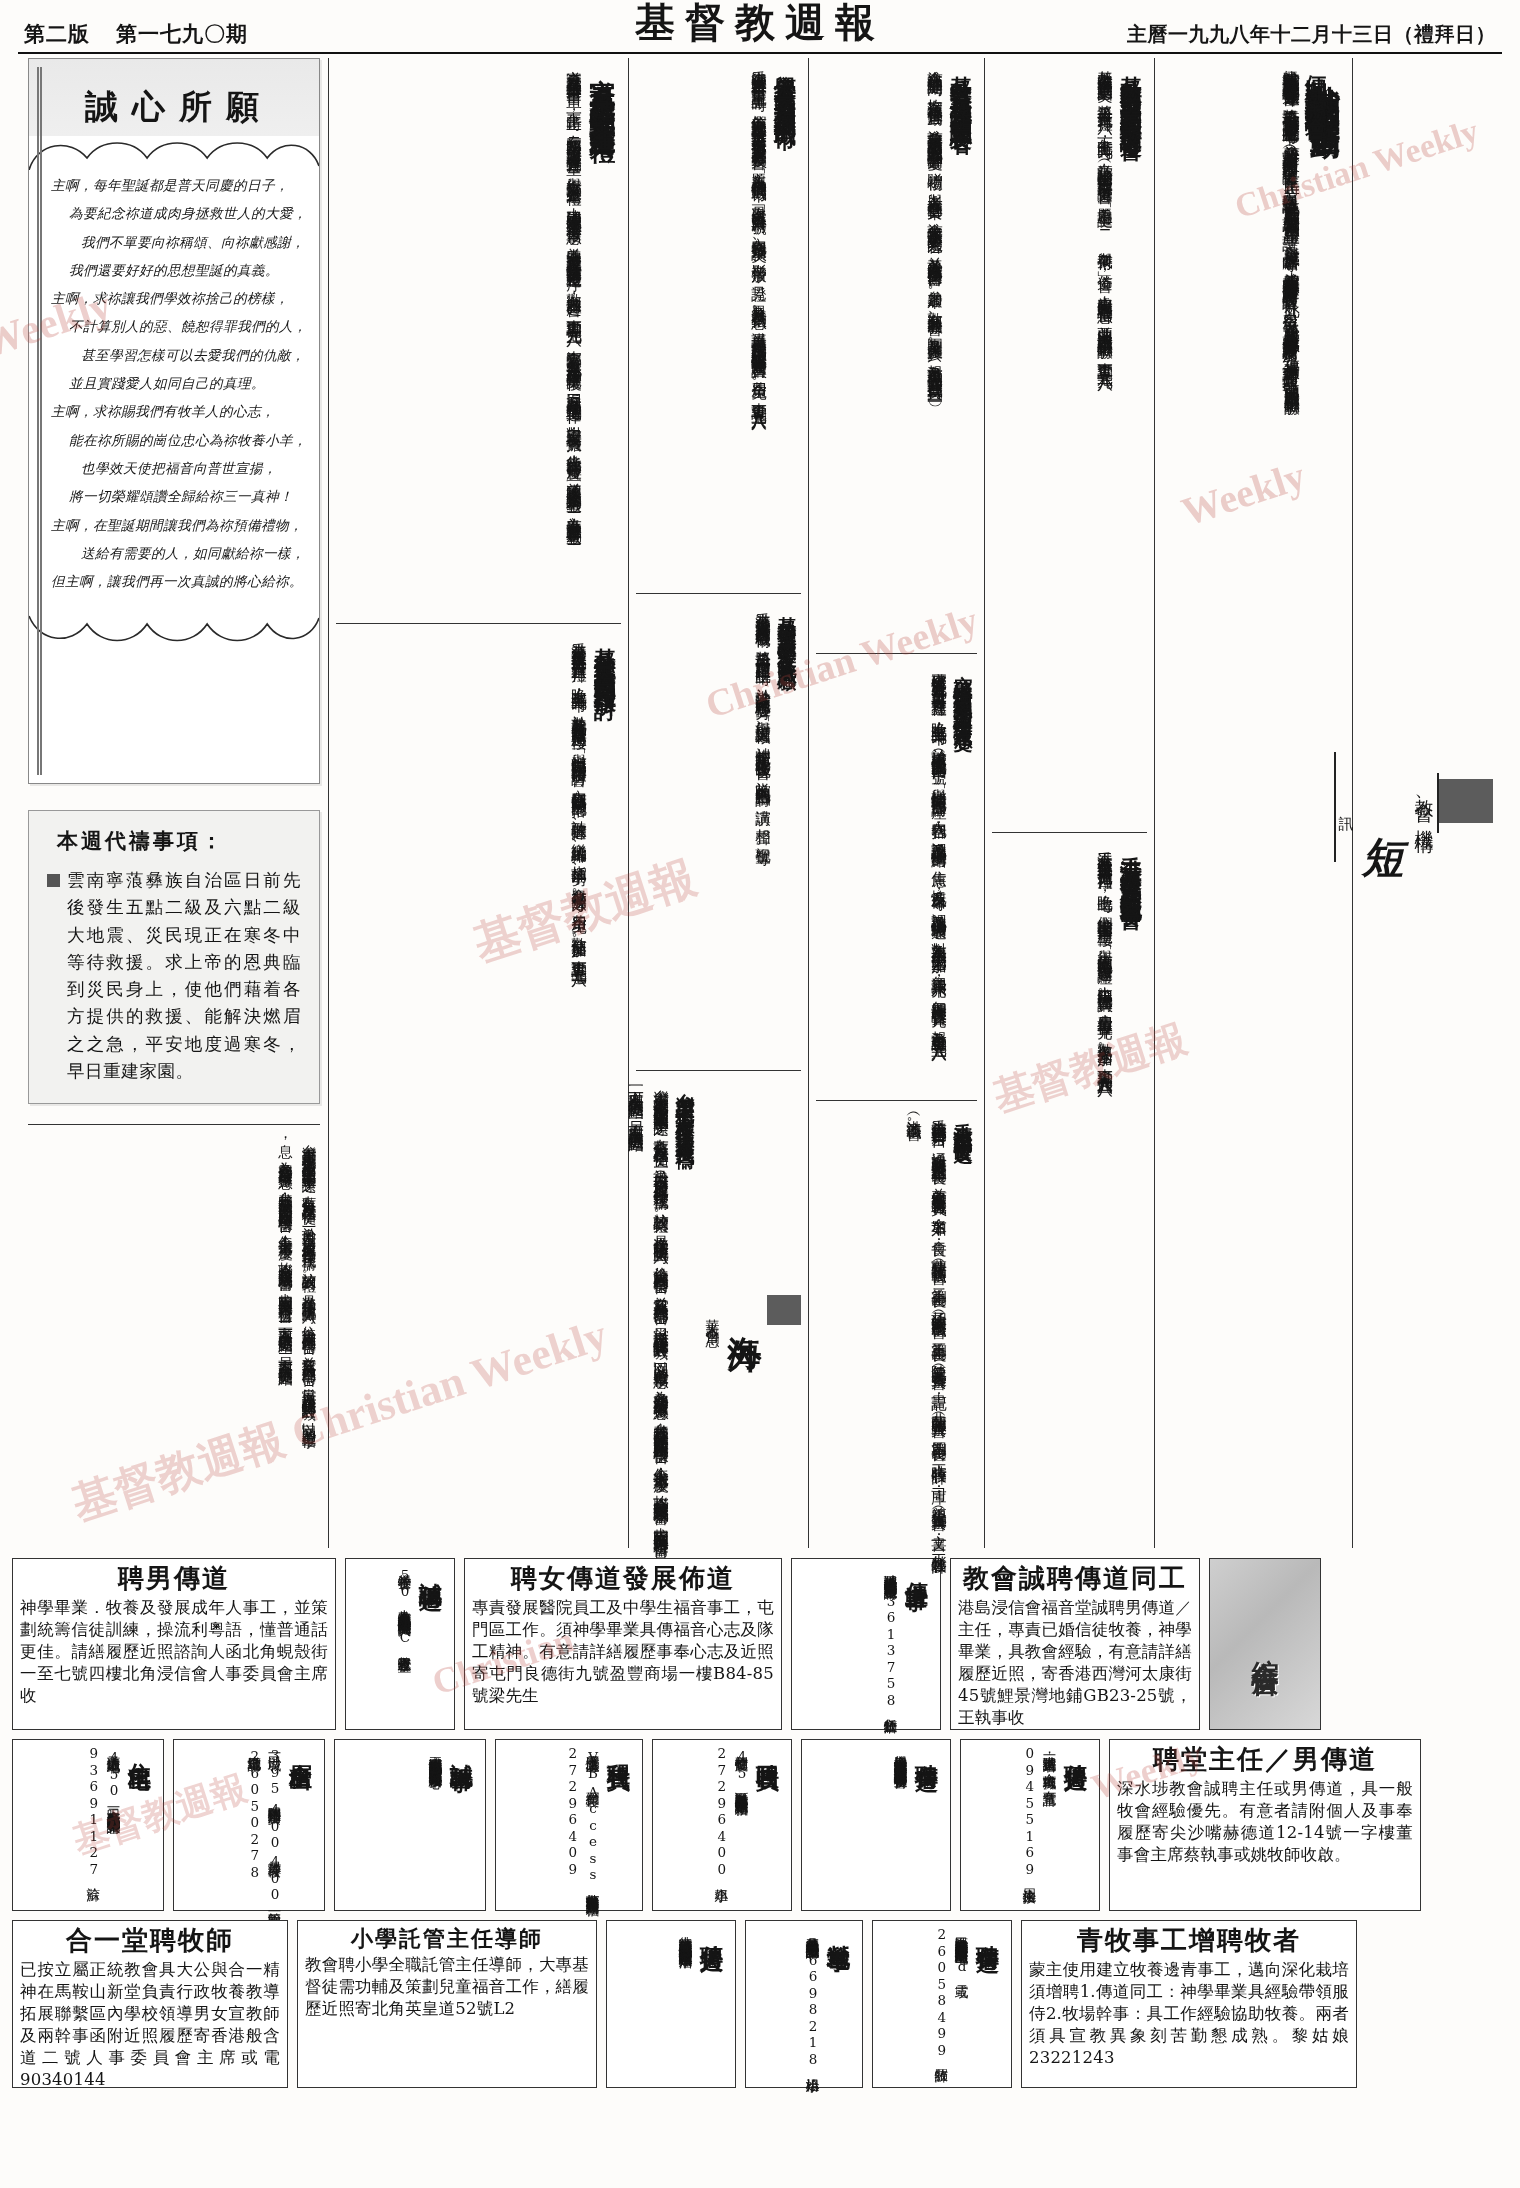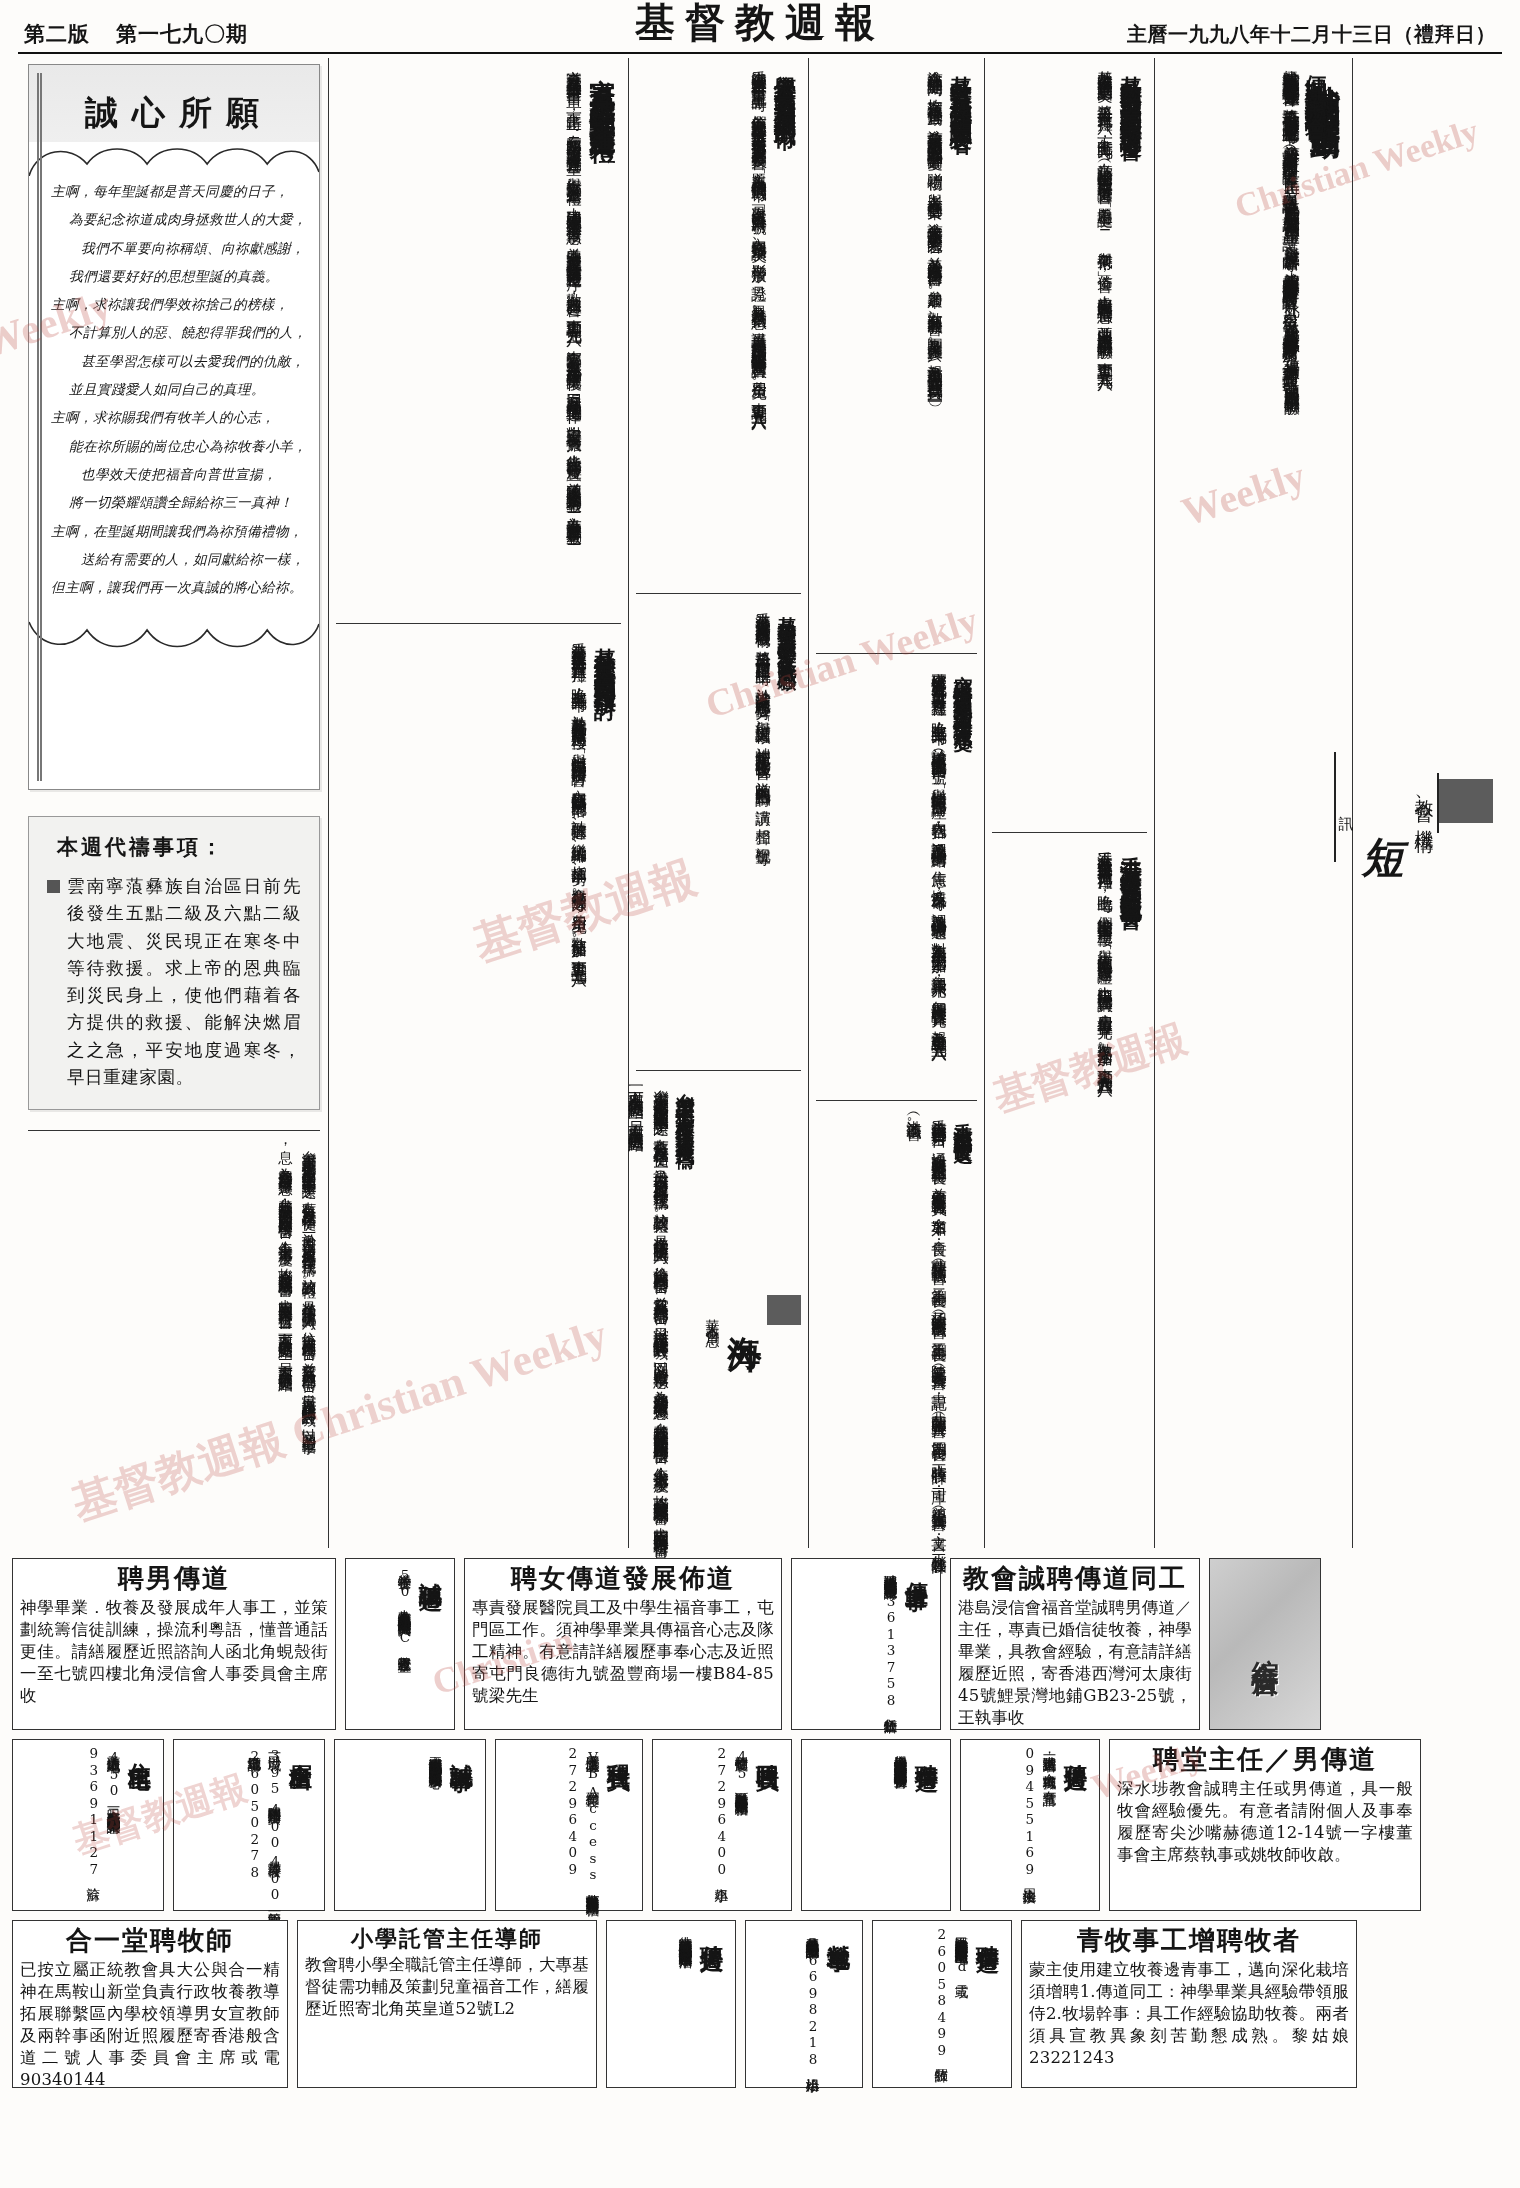--- a/index.html
+++ b/index.html
@@ -74,21 +74,21 @@
     display:flex; flex-direction:column; align-items:center; }
   .ov-sq { width:34px; height:30px; background:#5c5c5c; margin-bottom:6px;}
   .ov-big { font-size:34px; font-weight:bold; letter-spacing:4px; }
   .ov-sub { font-size:14px; letter-spacing:3px; margin-top:8px; }
 
   
   .leftpanel { width:300px; flex:0 0 300px; padding-right:8px; }
 
   .poembox {
     position:relative; border:1px solid #888; background:#fff;
-    height:726px; margin-top:6px; padding:0;
+    height:726px; padding:0;
     box-shadow:2px 2px 0 rgba(0,0,0,.08);
   }
   .poembox:before{
     content:""; position:absolute; left:8px; top:8px; right:8px; bottom:8px;
     border-left:5px double #777; pointer-events:none;
   }
   .poem-title {
     text-align:center; font-size:33px; letter-spacing:14px;
     font-weight:bold; padding:26px 0 6px 10px;
     font-family:"DejaVu Serif",serif;

